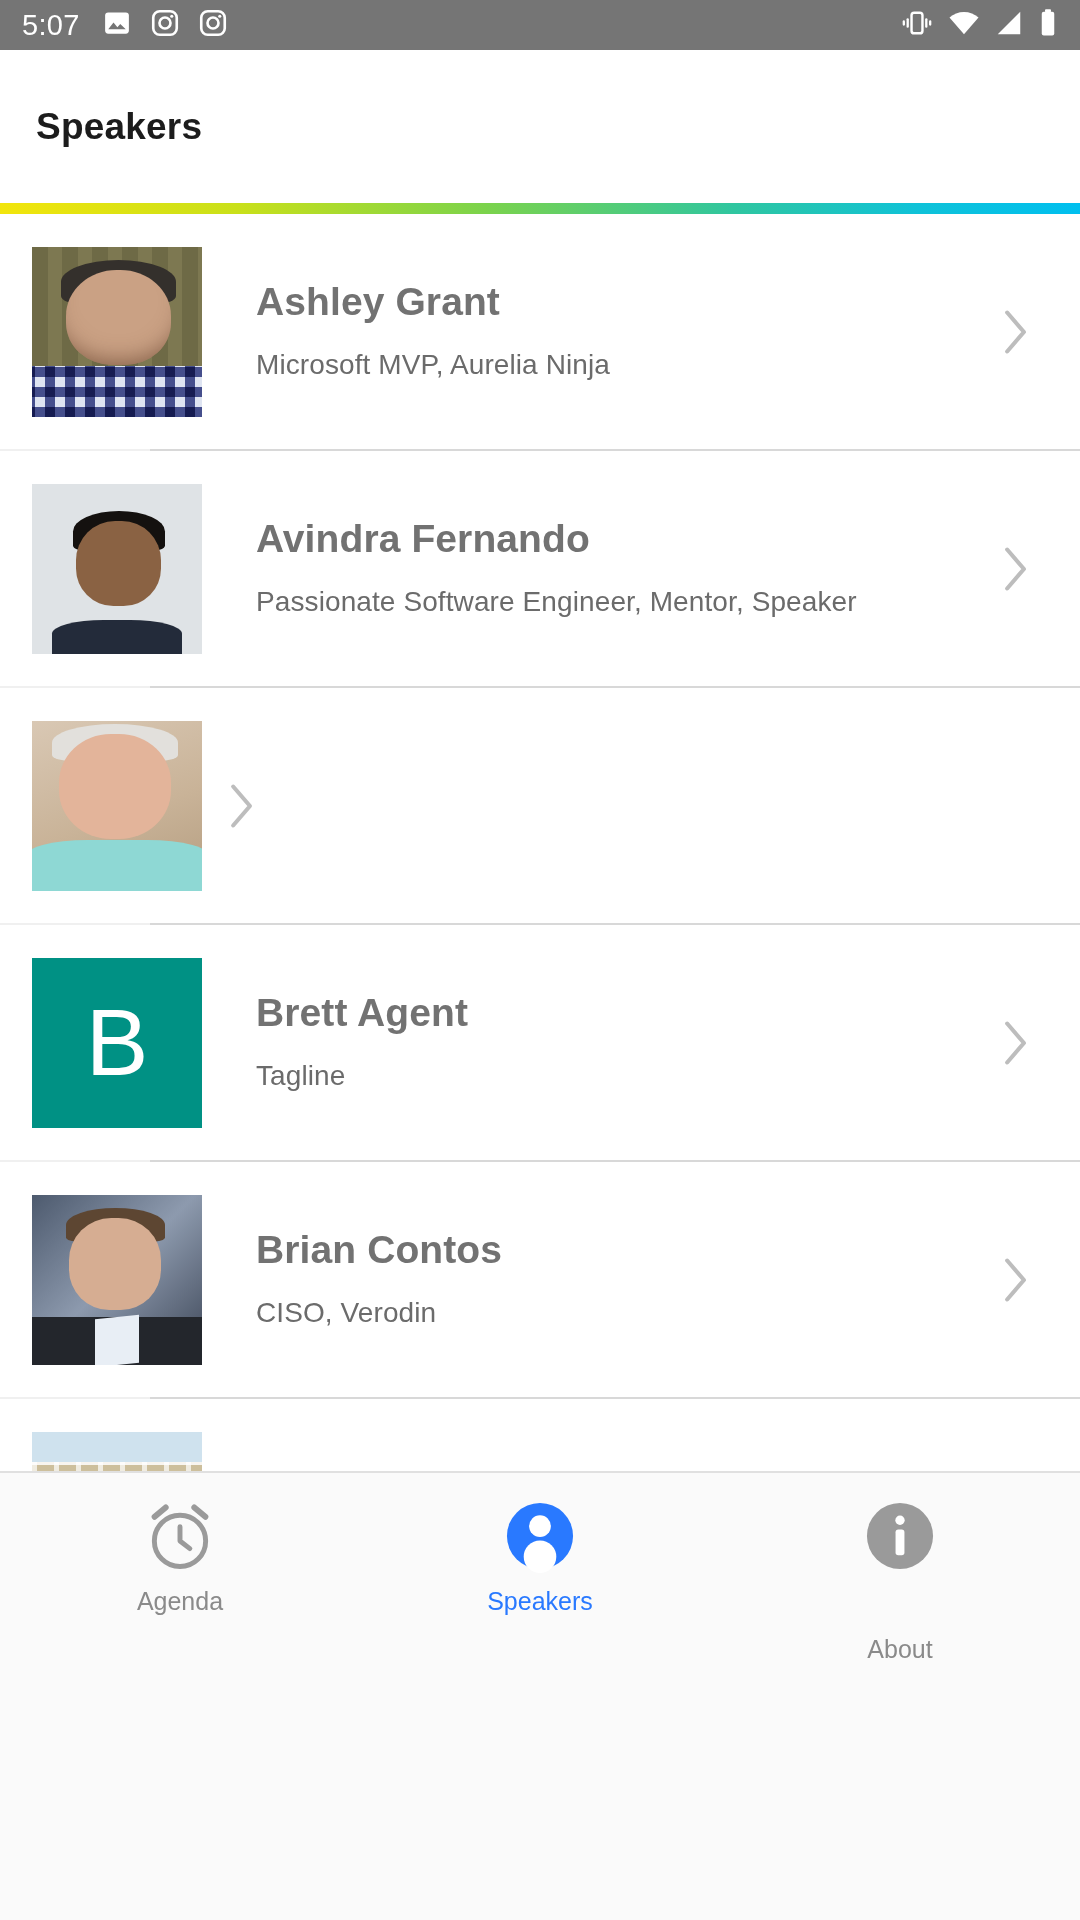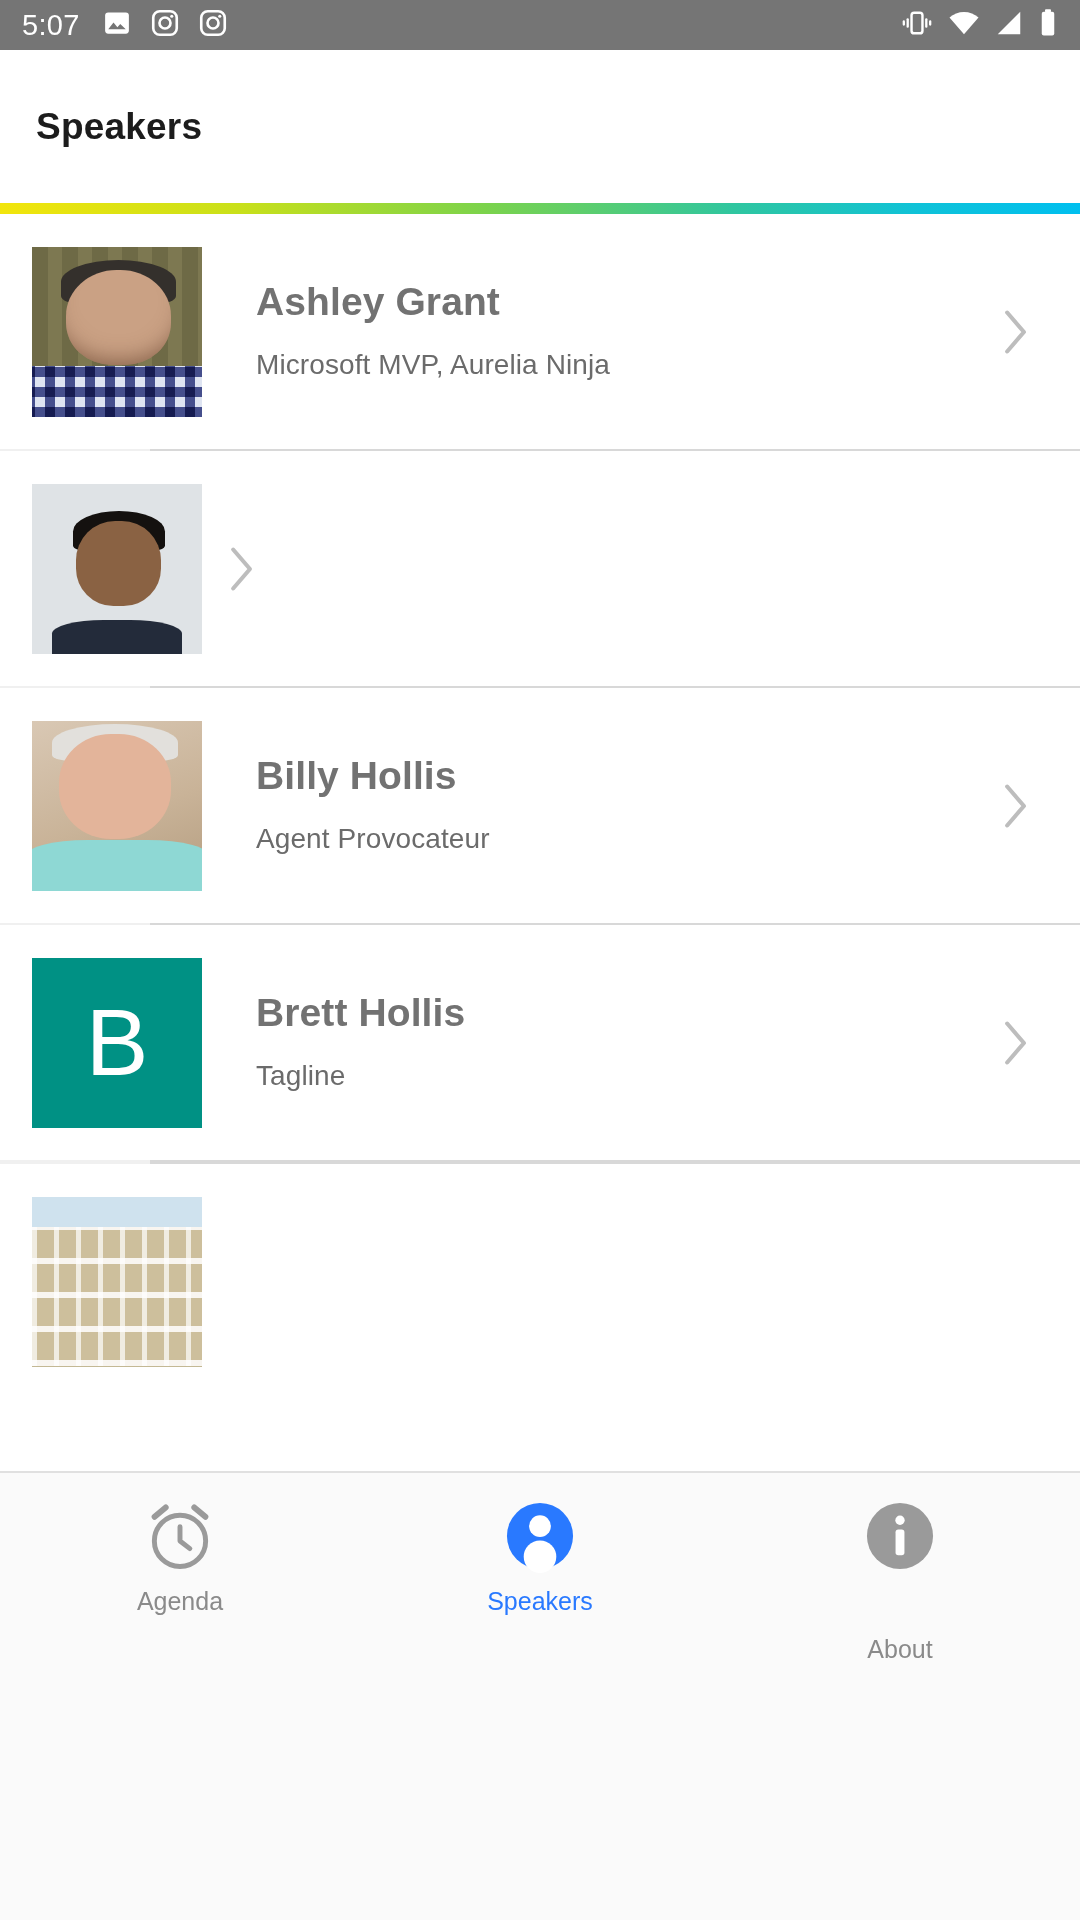--- a/index.html
+++ b/index.html
@@ -257,62 +257,78 @@
       </div>
     </div>
     <div class="divider"></div>
 
     <div class="row">
       <div class="avatar ph-studio">
         <span class="hair"></span>
           <span class="face"></span>
           <span class="shirt"></span>
       </div>
+      <div class="row-text">
+        <div class="row-name">Avindra Fernando</div>
+        <div class="row-tag">Passionate Software Engineer, Mentor, Speaker</div>
+      </div>
       <div class="chevron">
         <svg width="26" height="46" viewBox="0 0 14 26">
             <path d="M2 2l9.5 11L2 24" fill="none" stroke="#bdbdbd" stroke-width="2.3" stroke-linecap="round" stroke-linejoin="round"></path>
           </svg>
       </div>
     </div>
     <div class="divider"></div>
 
     <div class="row">
       <div class="avatar ph-warm">
         <span class="hair"></span>
           <span class="face"></span>
           <span class="shirt"></span>
       </div>
-      <div class="row-text">
-        <div class="row-name">Billy Hollis</div>
-        <div class="row-tag">Agent Provocateur</div>
-      </div>
       <div class="chevron">
         <svg width="26" height="46" viewBox="0 0 14 26">
             <path d="M2 2l9.5 11L2 24" fill="none" stroke="#bdbdbd" stroke-width="2.3" stroke-linecap="round" stroke-linejoin="round"></path>
           </svg>
       </div>
     </div>
     <div class="divider"></div>
 
     <div class="row">
       <div class="avatar" style="background: rgb(0, 145, 132);">
         <div class="avatar-ph" id="ph3">B</div>
       </div>
       <div class="row-text">
-        <div class="row-name">Brett Hollis</div>
+        <div class="row-name">Brett Agent</div>
         <div class="row-tag">Tagline</div>
       </div>
       <div class="chevron">
         <svg width="26" height="46" viewBox="0 0 14 26">
             <path d="M2 2l9.5 11L2 24" fill="none" stroke="#bdbdbd" stroke-width="2.3" stroke-linecap="round" stroke-linejoin="round"></path>
           </svg>
       </div>
     </div>
     <div class="divider"></div>
 
+    <div class="row">
+      <div class="avatar ph-corp">
+        <span class="hair"></span>
+          <span class="face"></span>
+          <span class="shirt"></span>
+      </div>
+      <div class="row-text">
+        <div class="row-name">Brian Contos</div>
+        <div class="row-tag">CISO, Verodin</div>
+      </div>
+      <div class="chevron">
+        <svg width="26" height="46" viewBox="0 0 14 26">
+            <path d="M2 2l9.5 11L2 24" fill="none" stroke="#bdbdbd" stroke-width="2.3" stroke-linecap="round" stroke-linejoin="round"></path>
+          </svg>
+      </div>
+    </div>
     <div class="divider"></div>
 
     <div class="row">
       <div class="avatar ph-bldg">
         <span class="bldg"></span>
       </div>
 
     </div>
 
   </div>

